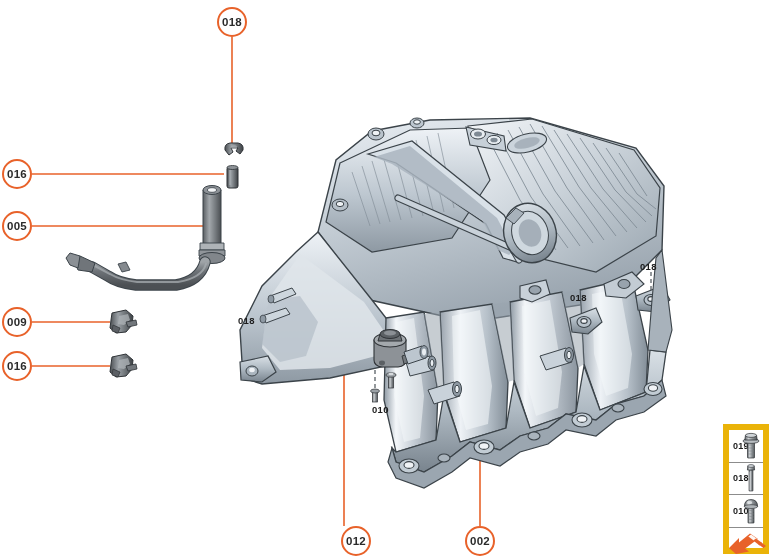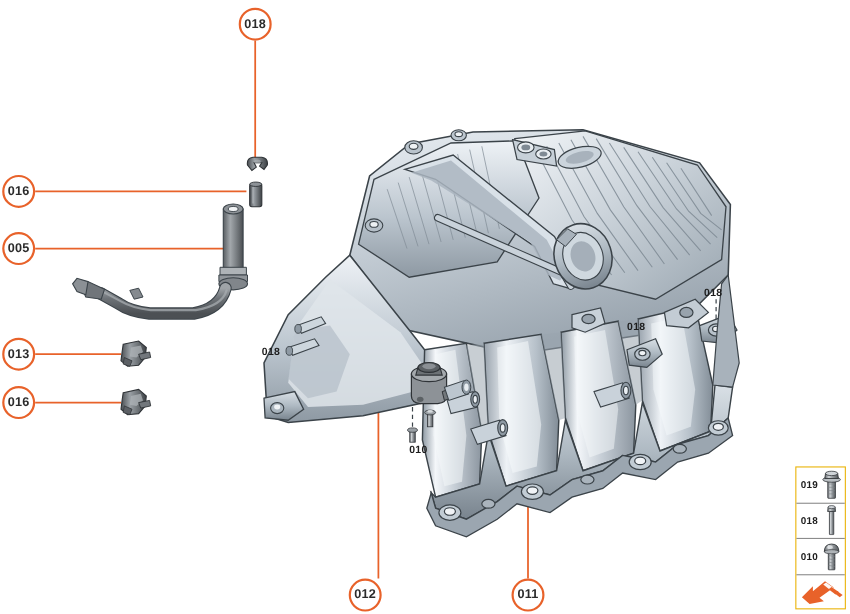--- a/index.html
+++ b/index.html
@@ -51,21 +51,21 @@
     z-index: 25;
     white-space: nowrap;
   }
   
   #legend {
     position: absolute;
     left: 723px;
     top: 424px;
     width: 46px;
     height: 130px;
-    border: 1px solid #eab308;
+    border: 6px solid #eab308;
     box-sizing: border-box;
     background: #ffffff;
     z-index: 40;
   }
   .legend-row {
     position: relative;
     height: 32.5px;
     border-bottom: 1px solid #8c8c8c;
     box-sizing: border-box;
     display: flex;
@@ -400,30 +400,30 @@
   <div class="callout" style="left:217px; top:7px;">
     <span>018</span>
   </div>
   <div class="callout" style="left:2px; top:159px;">
     <span>016</span>
   </div>
   <div class="callout" style="left:2px; top:211px;">
     <span>005</span>
   </div>
   <div class="callout" style="left:2px; top:307px;">
-    <span>013</span>
+    <span>009</span>
   </div>
   <div class="callout" style="left:2px; top:351px;">
     <span>016</span>
   </div>
-  <div class="callout" style="left:317px; top:526px;align-items:center;">
+  <div class="callout" style="left:341px; top:526px;align-items:center;">
     <span>012</span>
   </div>
   <div class="callout" style="left:465px; top:526px;">
-    <span>011</span>
+    <span>002</span>
   </div>
 
   <div class="partcode" style="left:238px; top:315px;"><span>018</span></div>
   <div class="partcode" style="left:570px; top:292px;"><span>018</span></div>
   <div class="partcode" style="left:640px; top:261px;"><span>018</span></div>
   <div class="partcode" style="left:372px; top:404px;"><span>010</span></div>
 
   <div id="legend">
 
     <div class="legend-row">

